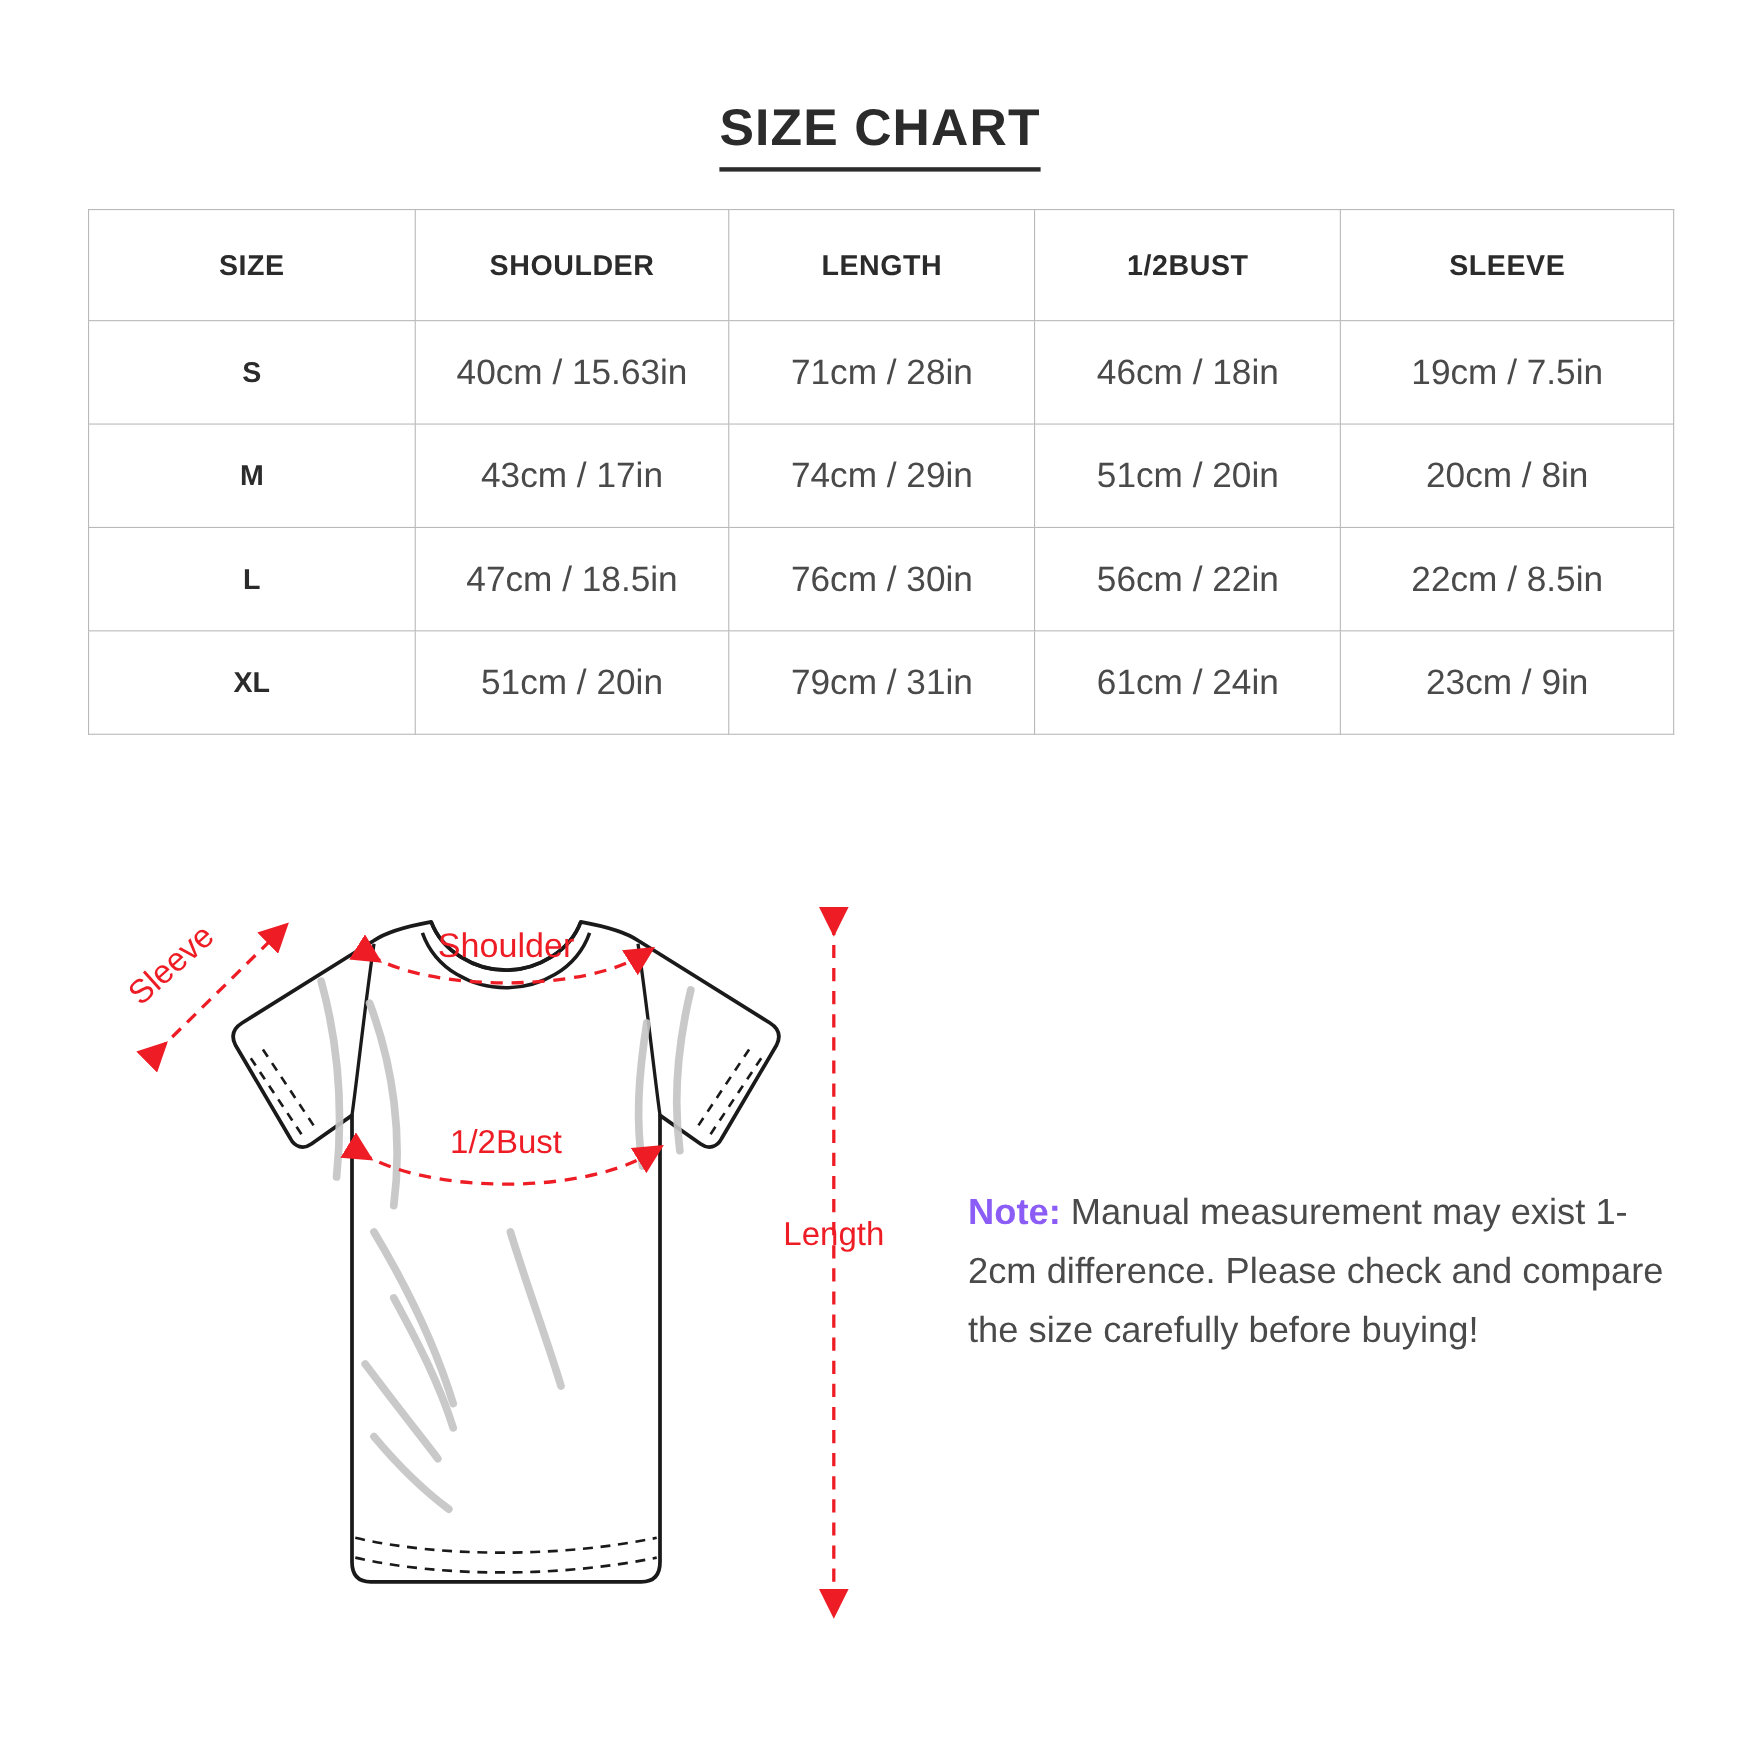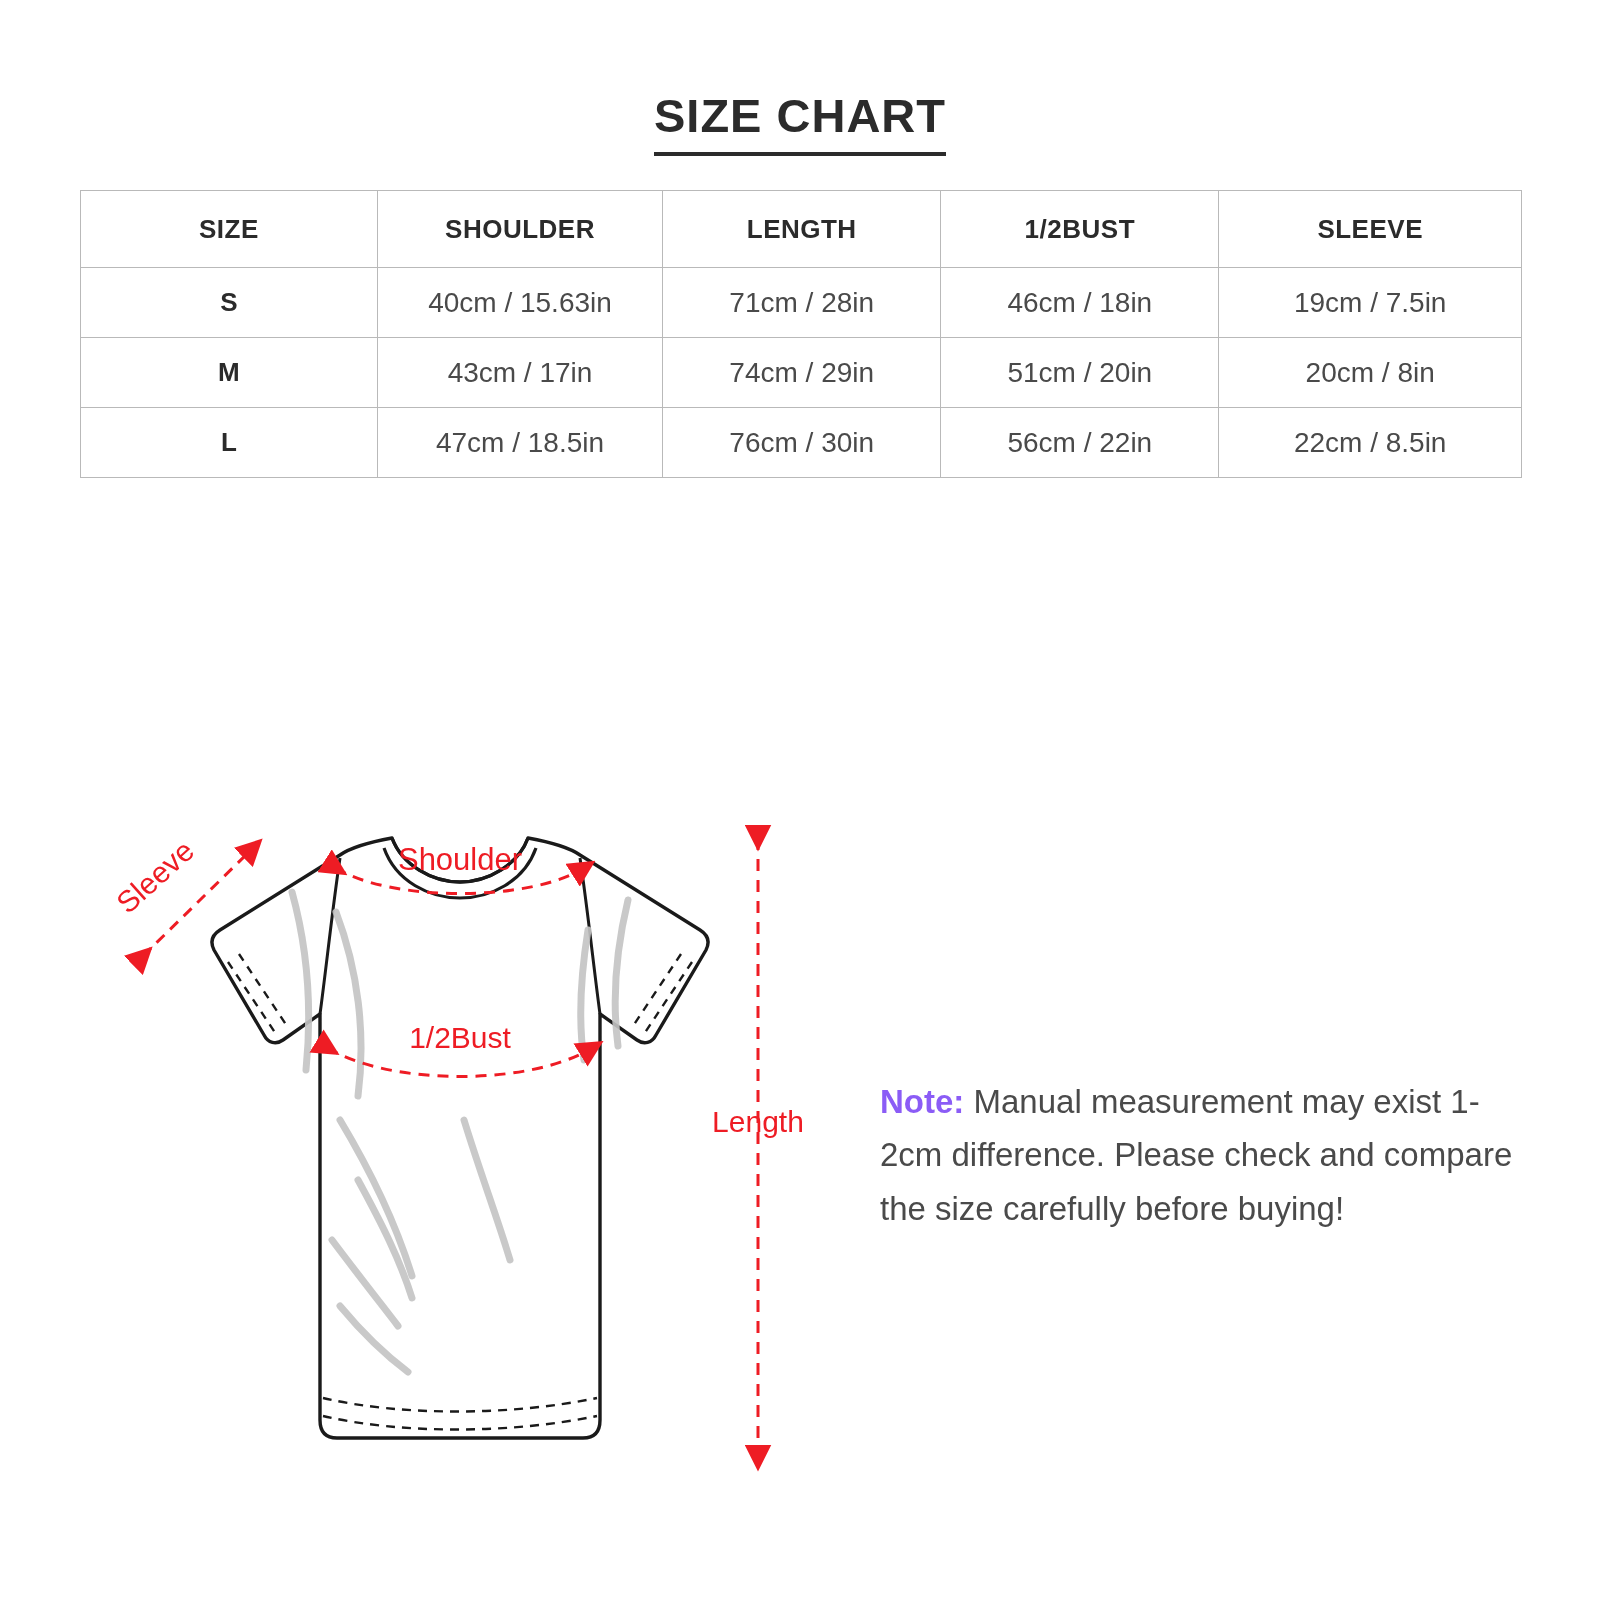--- a/index.html
+++ b/index.html
@@ -43,32 +43,32 @@
   }
   table.size-table {
     border-collapse: collapse;
     width: 100%;
     table-layout: fixed;
   }
   table.size-table td, table.size-table th {
     border: 1px solid #b9b9b9;
     text-align: center;
     vertical-align: middle;
-    padding: 0;
+    padding: 12px;
     height: 69px;
   }
   table.size-table thead th {
     font-size: 26px;
     font-weight: bold;
     color: #2b2b2b;
     height: 76px;
     letter-spacing: 0.5px;
   }
   table.size-table tbody td {
-    font-size: 28px;
+    font-size: 32px;
     color: #4a4a4a;
   }
   table.size-table tbody td.size-col {
     font-weight: bold;
     color: #2b2b2b;
     font-size: 26px;
   }
   col.c-size { width: 20.6%; }
   col.c-sh   { width: 19.8%; }
   col.c-len  { width: 19.3%; }
@@ -139,20 +139,27 @@
         <td>74cm / 29in</td>
         <td>51cm / 20in</td>
         <td>20cm / 8in</td>
       </tr>
       <tr>
         <td class="size-col">L</td>
         <td>47cm / 18.5in</td>
         <td>76cm / 30in</td>
         <td>56cm / 22in</td>
         <td>22cm / 8.5in</td>
+      </tr>
+      <tr>
+        <td class="size-col">XL</td>
+        <td>51cm / 20in</td>
+        <td>79cm / 31in</td>
+        <td>61cm / 24in</td>
+        <td>23cm / 9in</td>
       </tr>
     </tbody>
   </table>
 </div>
 
 <div class="diagram">
   <svg width="800" height="700" viewBox="0 0 800 700" xmlns="http://www.w3.org/2000/svg">
     <defs>
       <marker id="arrowRed" markerWidth="9" markerHeight="9" refX="4.5" refY="4.5" orient="auto">
         <path d="M0,0 L9,4.5 L0,9 z" fill="#ee1c24"></path>

